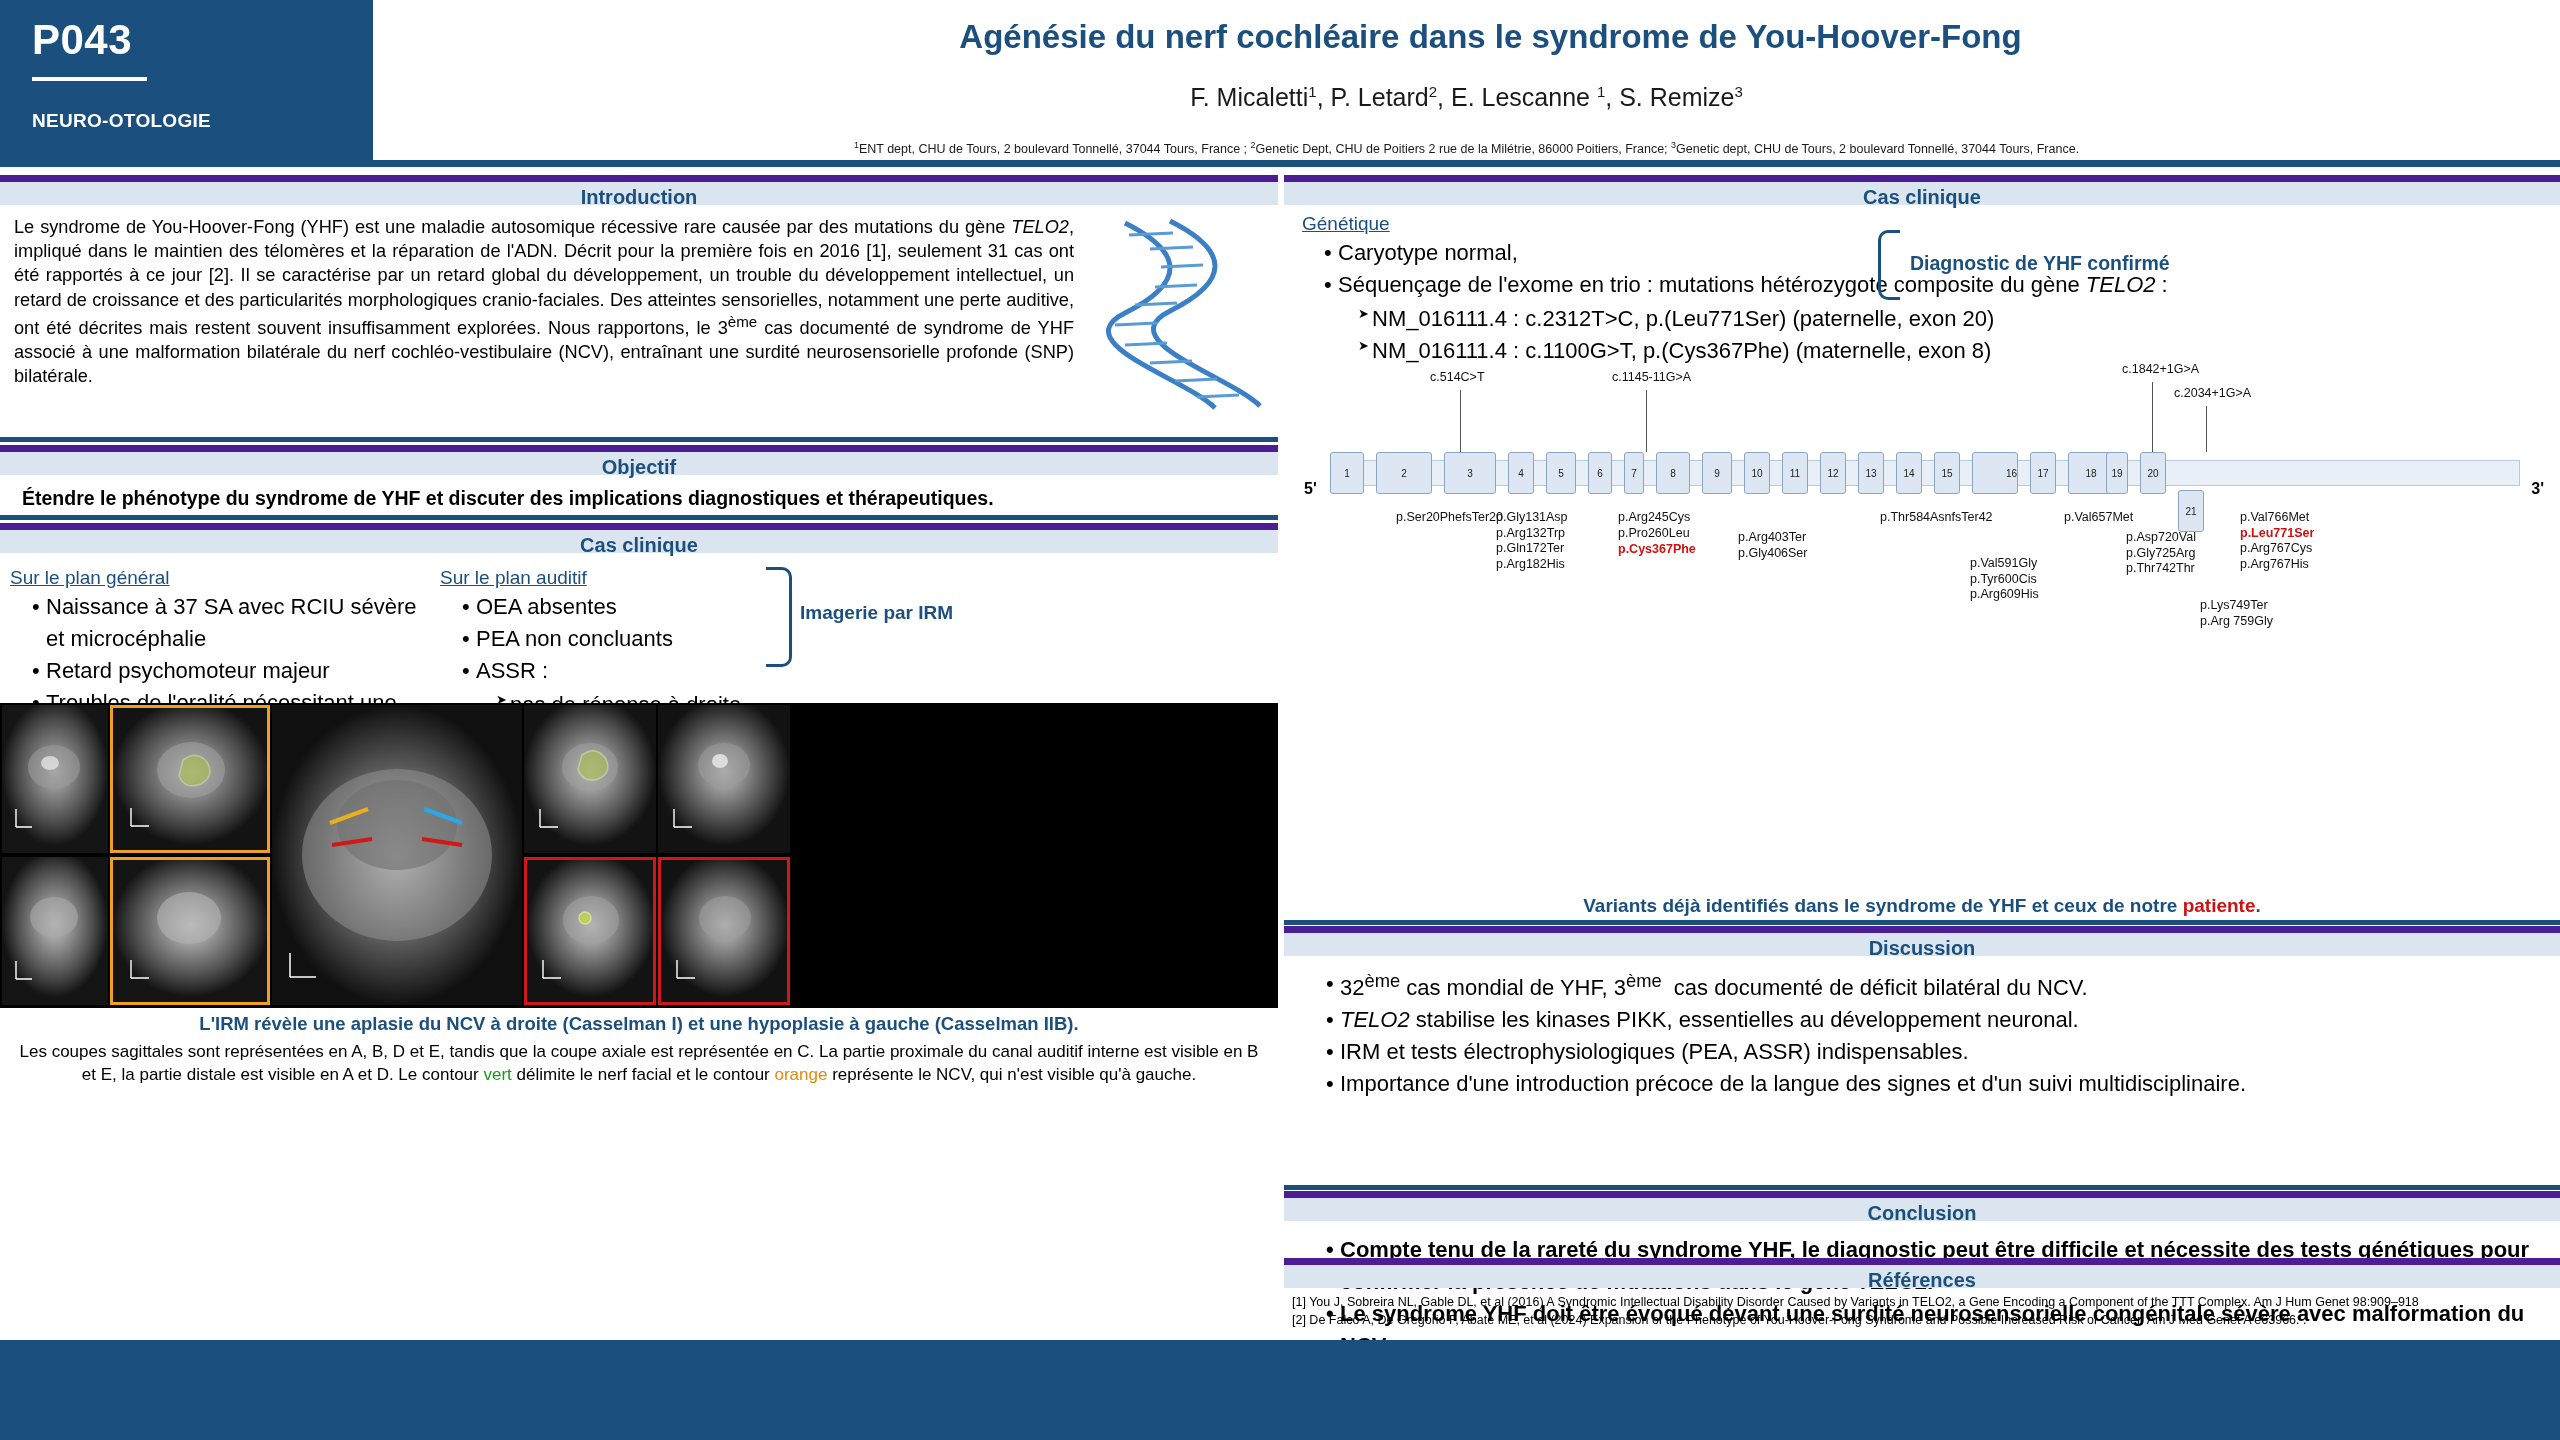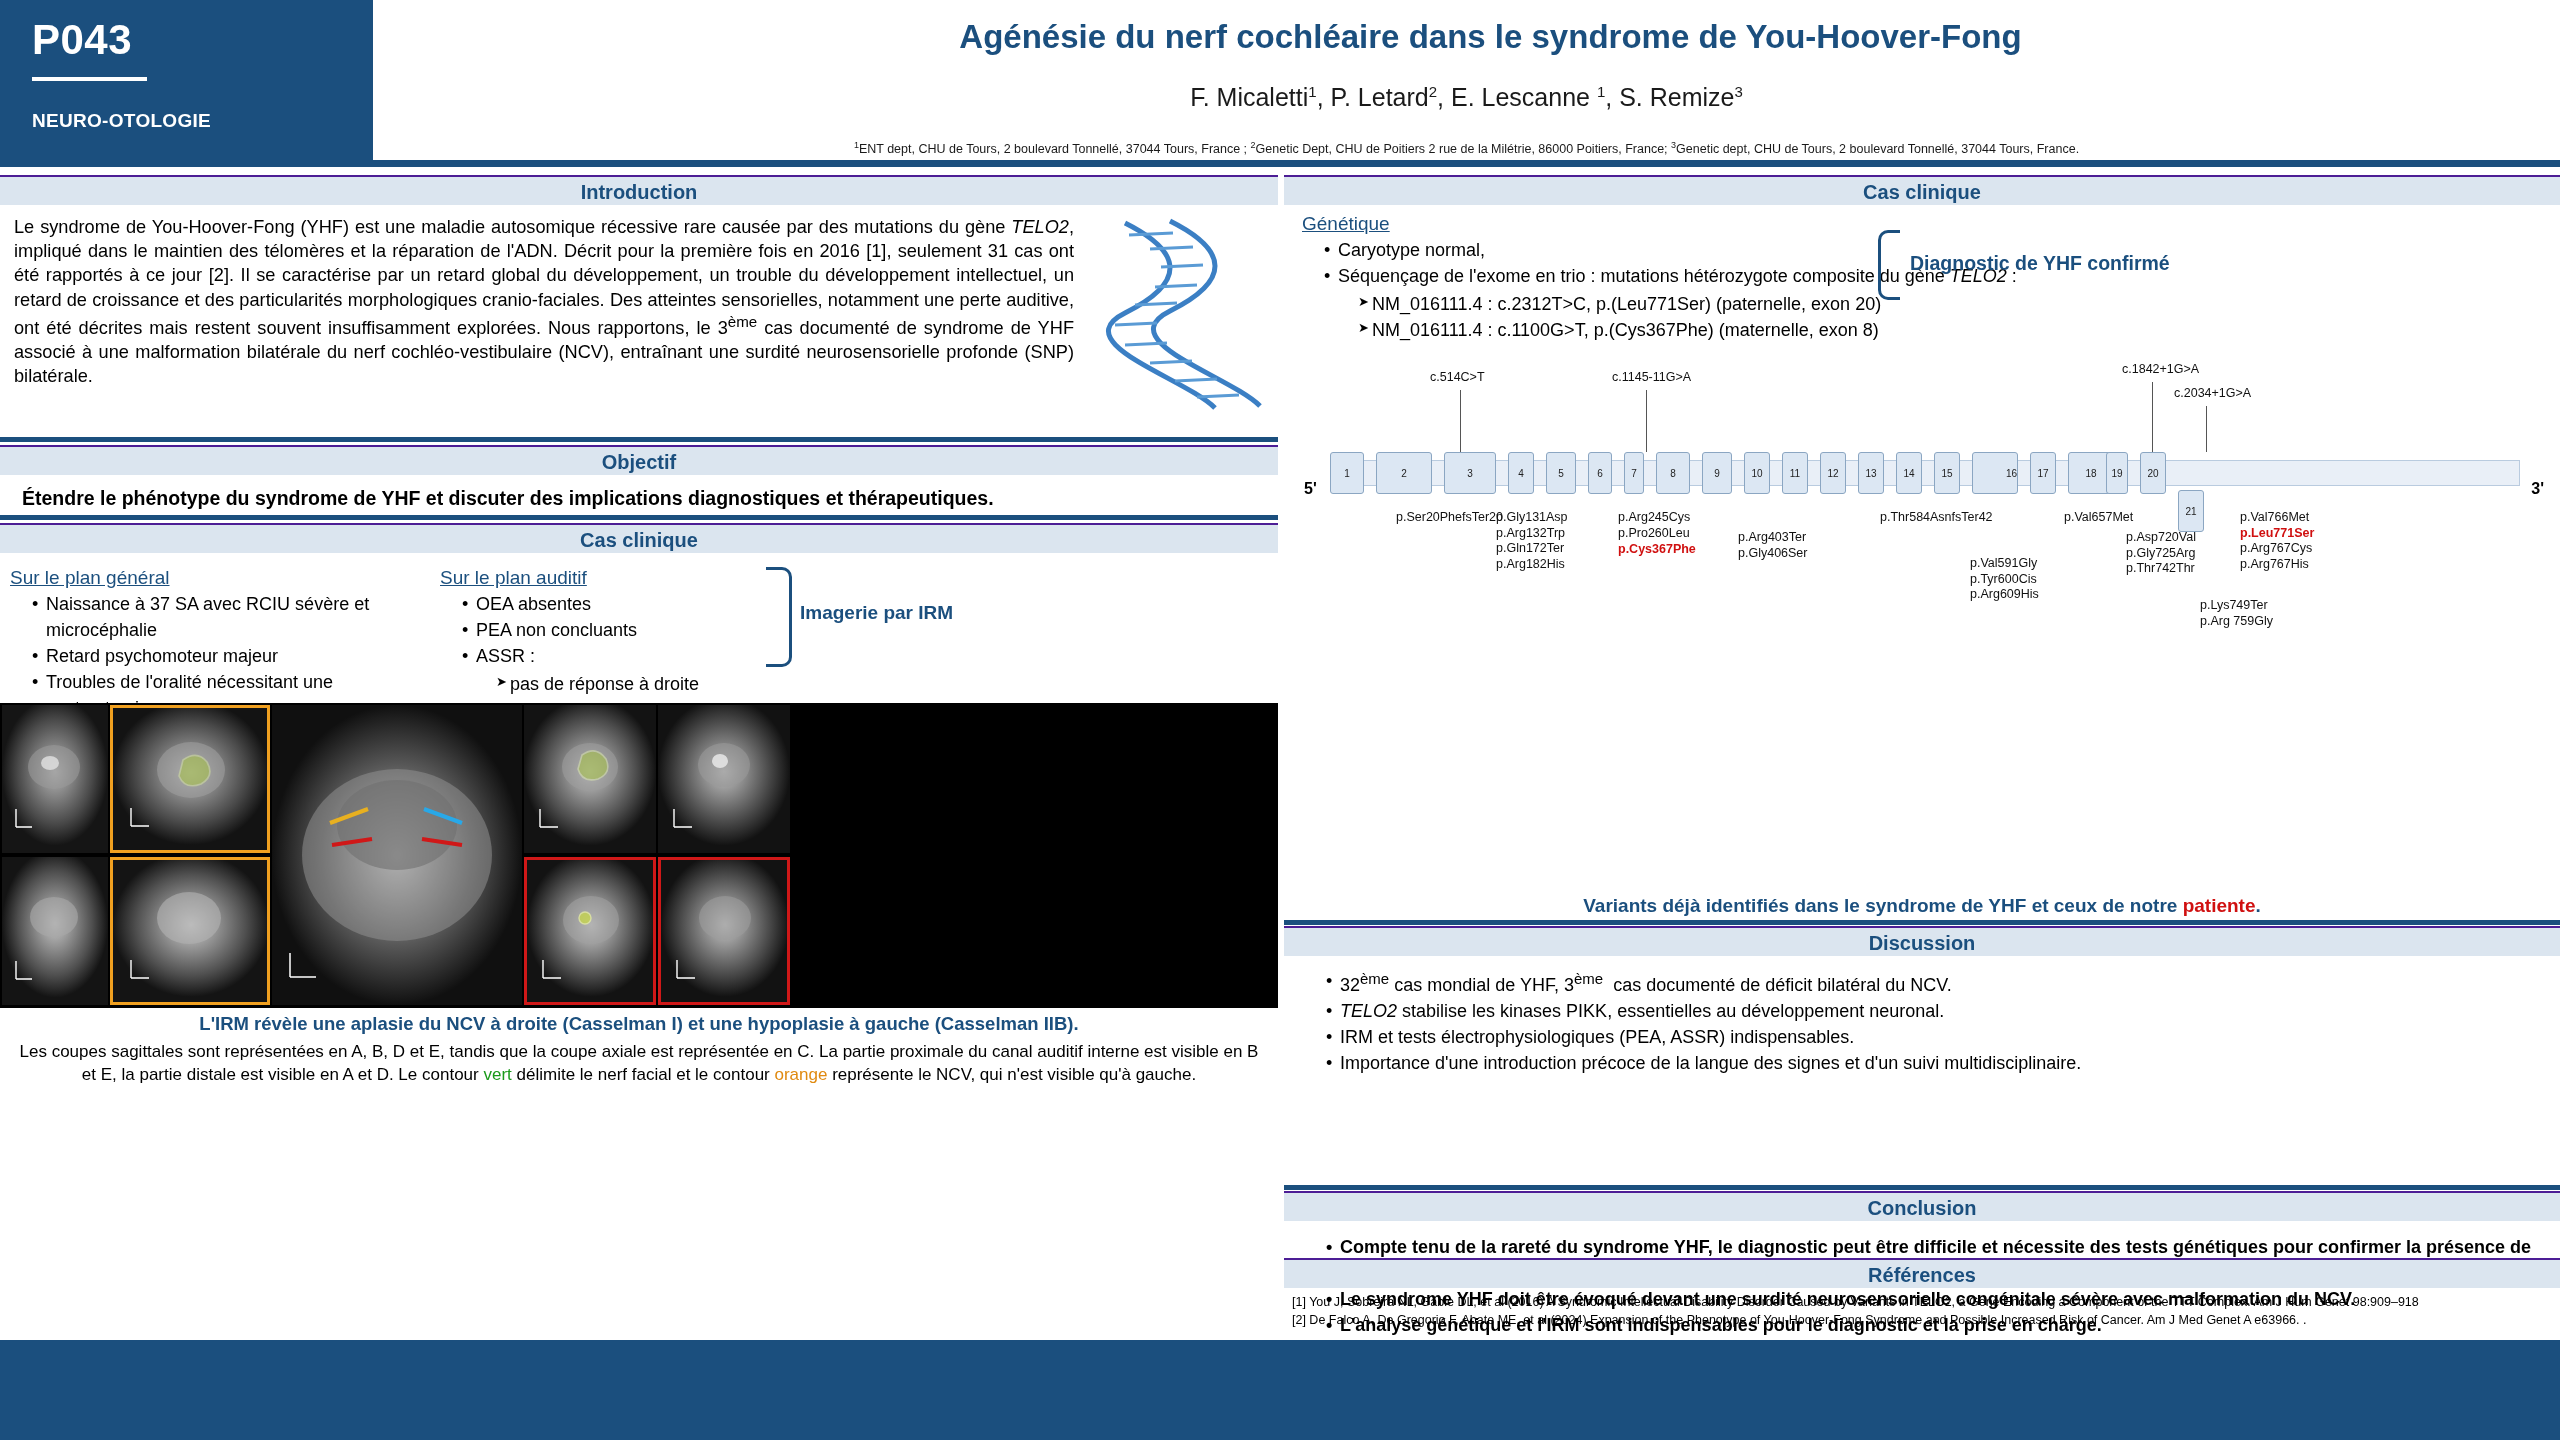--- a/index.html
+++ b/index.html
@@ -38,21 +38,21 @@
   .affil {
     position:absolute; left:0; right:0; top:140px; text-align:center;
     font-size:12.5px; color:#1a1a1a;
   }
   .affil sup { font-size:9px; }
   .header-rule { position:absolute; left:0; top:160px; width:2560px; height:7px; background:#1b4f7e; }
 
   
   .sec-bar {
     background:#dbe5ef; color:#1b4f7e; font-weight:bold; text-align:center;
-    font-size:20px; line-height:30px; height:30px; border-top:2px solid #4c1d95;
+    font-size:20px; line-height:30px; height:30px; border-top:7px solid #4c1d95;
   }
 
   
   .col-left { position:absolute; left:0; top:175px; width:1278px; }
 
   .intro-bar { position:absolute; left:0; top:0; width:1278px; }
   .intro-text {
     position:absolute; left:14px; top:40px; width:1060px;
     font-size:18.2px; line-height:1.33; text-align:justify;
   }
@@ -64,21 +64,21 @@
   .obj-text {
     position:absolute; left:22px; top:312px; width:1240px;
     font-size:19.5px; font-weight:bold;
   }
 
   .cas-bar { position:absolute; left:0; top:348px; width:1278px; }
   .cas-rule-top { position:absolute; left:0; top:340px; width:1278px; height:5px; background:#1b4f7e; }
 
   .sub-head { color:#1b4f7e; text-decoration:underline; font-size:19px; }
   ul.bul { margin:2px 0 0 0; padding-left:22px; list-style:none; }
-  ul.bul li { font-size:18px; line-height:1.45; position:relative; padding-left:14px; }
+  ul.bul li { font-size:22px; line-height:1.45; position:relative; padding-left:14px; }
   ul.bul li:before { content:"•"; position:absolute; left:0; top:0; }
   ul.arrow li:before { content:"\27A4"; font-size:13px; top:2px; }
 
   .cas-left { position:absolute; left:10px; top:392px; width:420px; }
   .cas-right { position:absolute; left:440px; top:392px; width:330px; }
 
   .brace {
     position:absolute; left:766px; top:392px; width:26px; height:100px;
     border:3px solid #1b4f7e; border-left:none; border-radius:0 10px 10px 0;
   }

